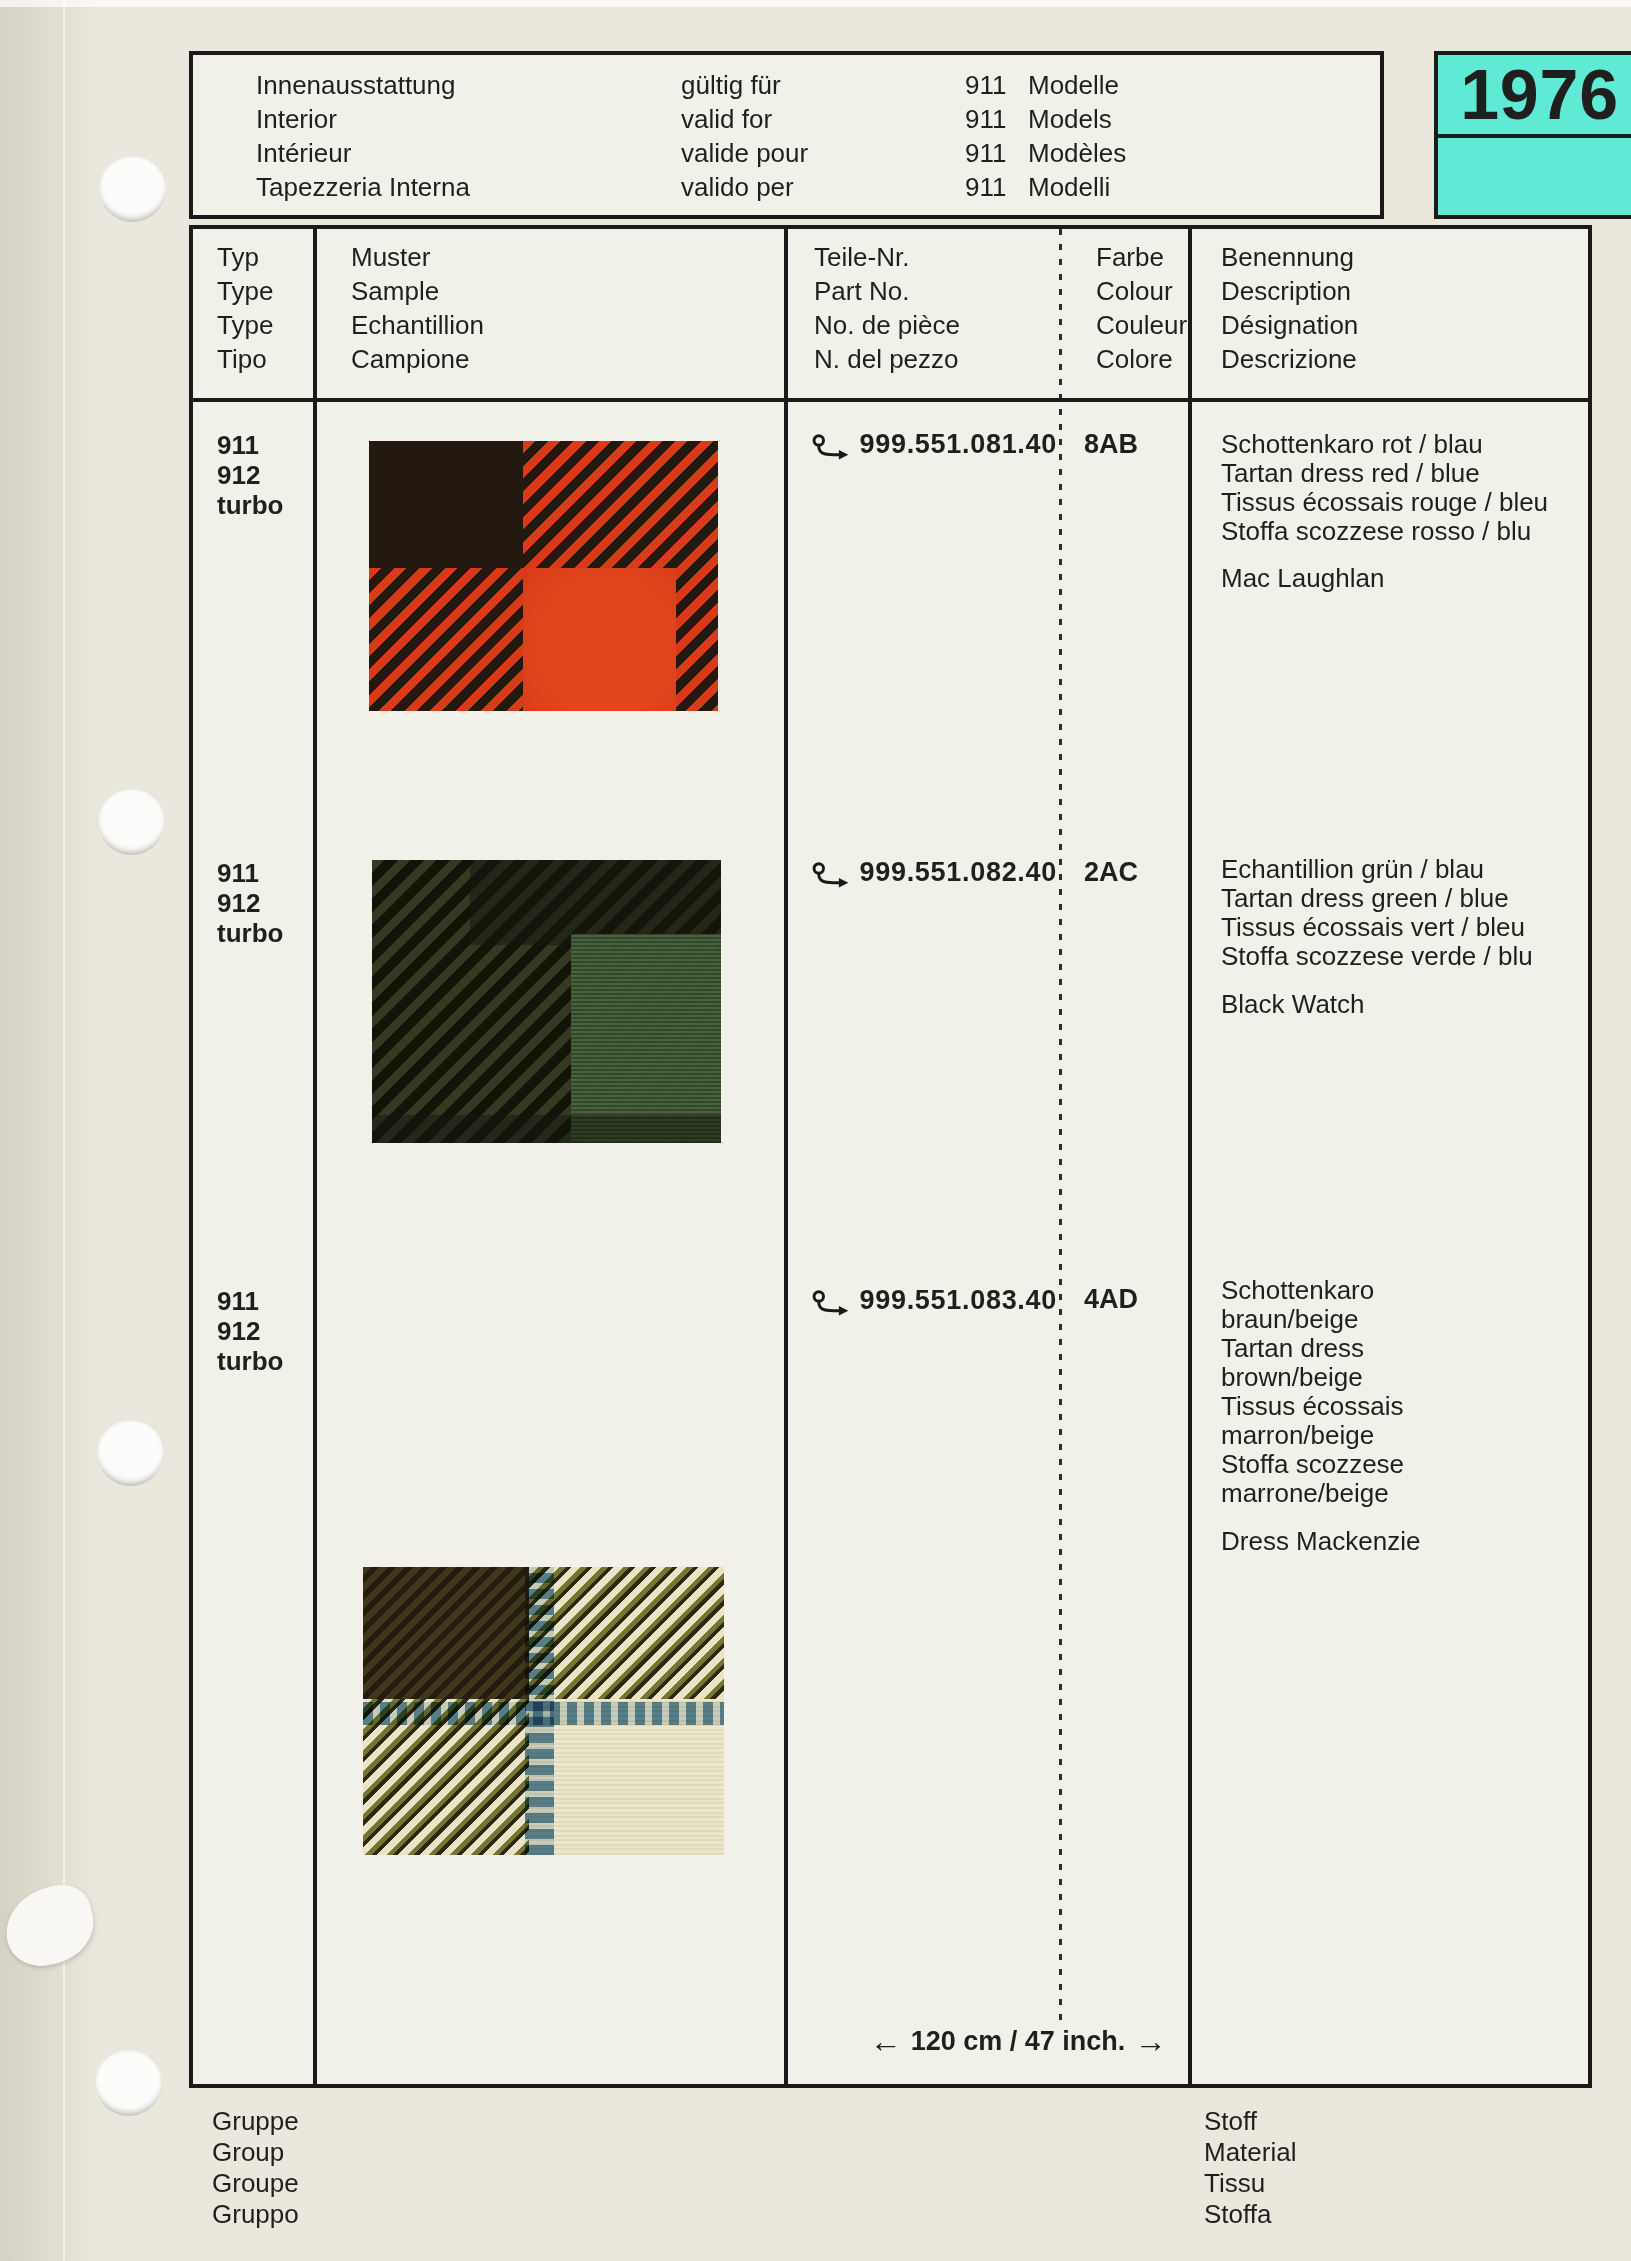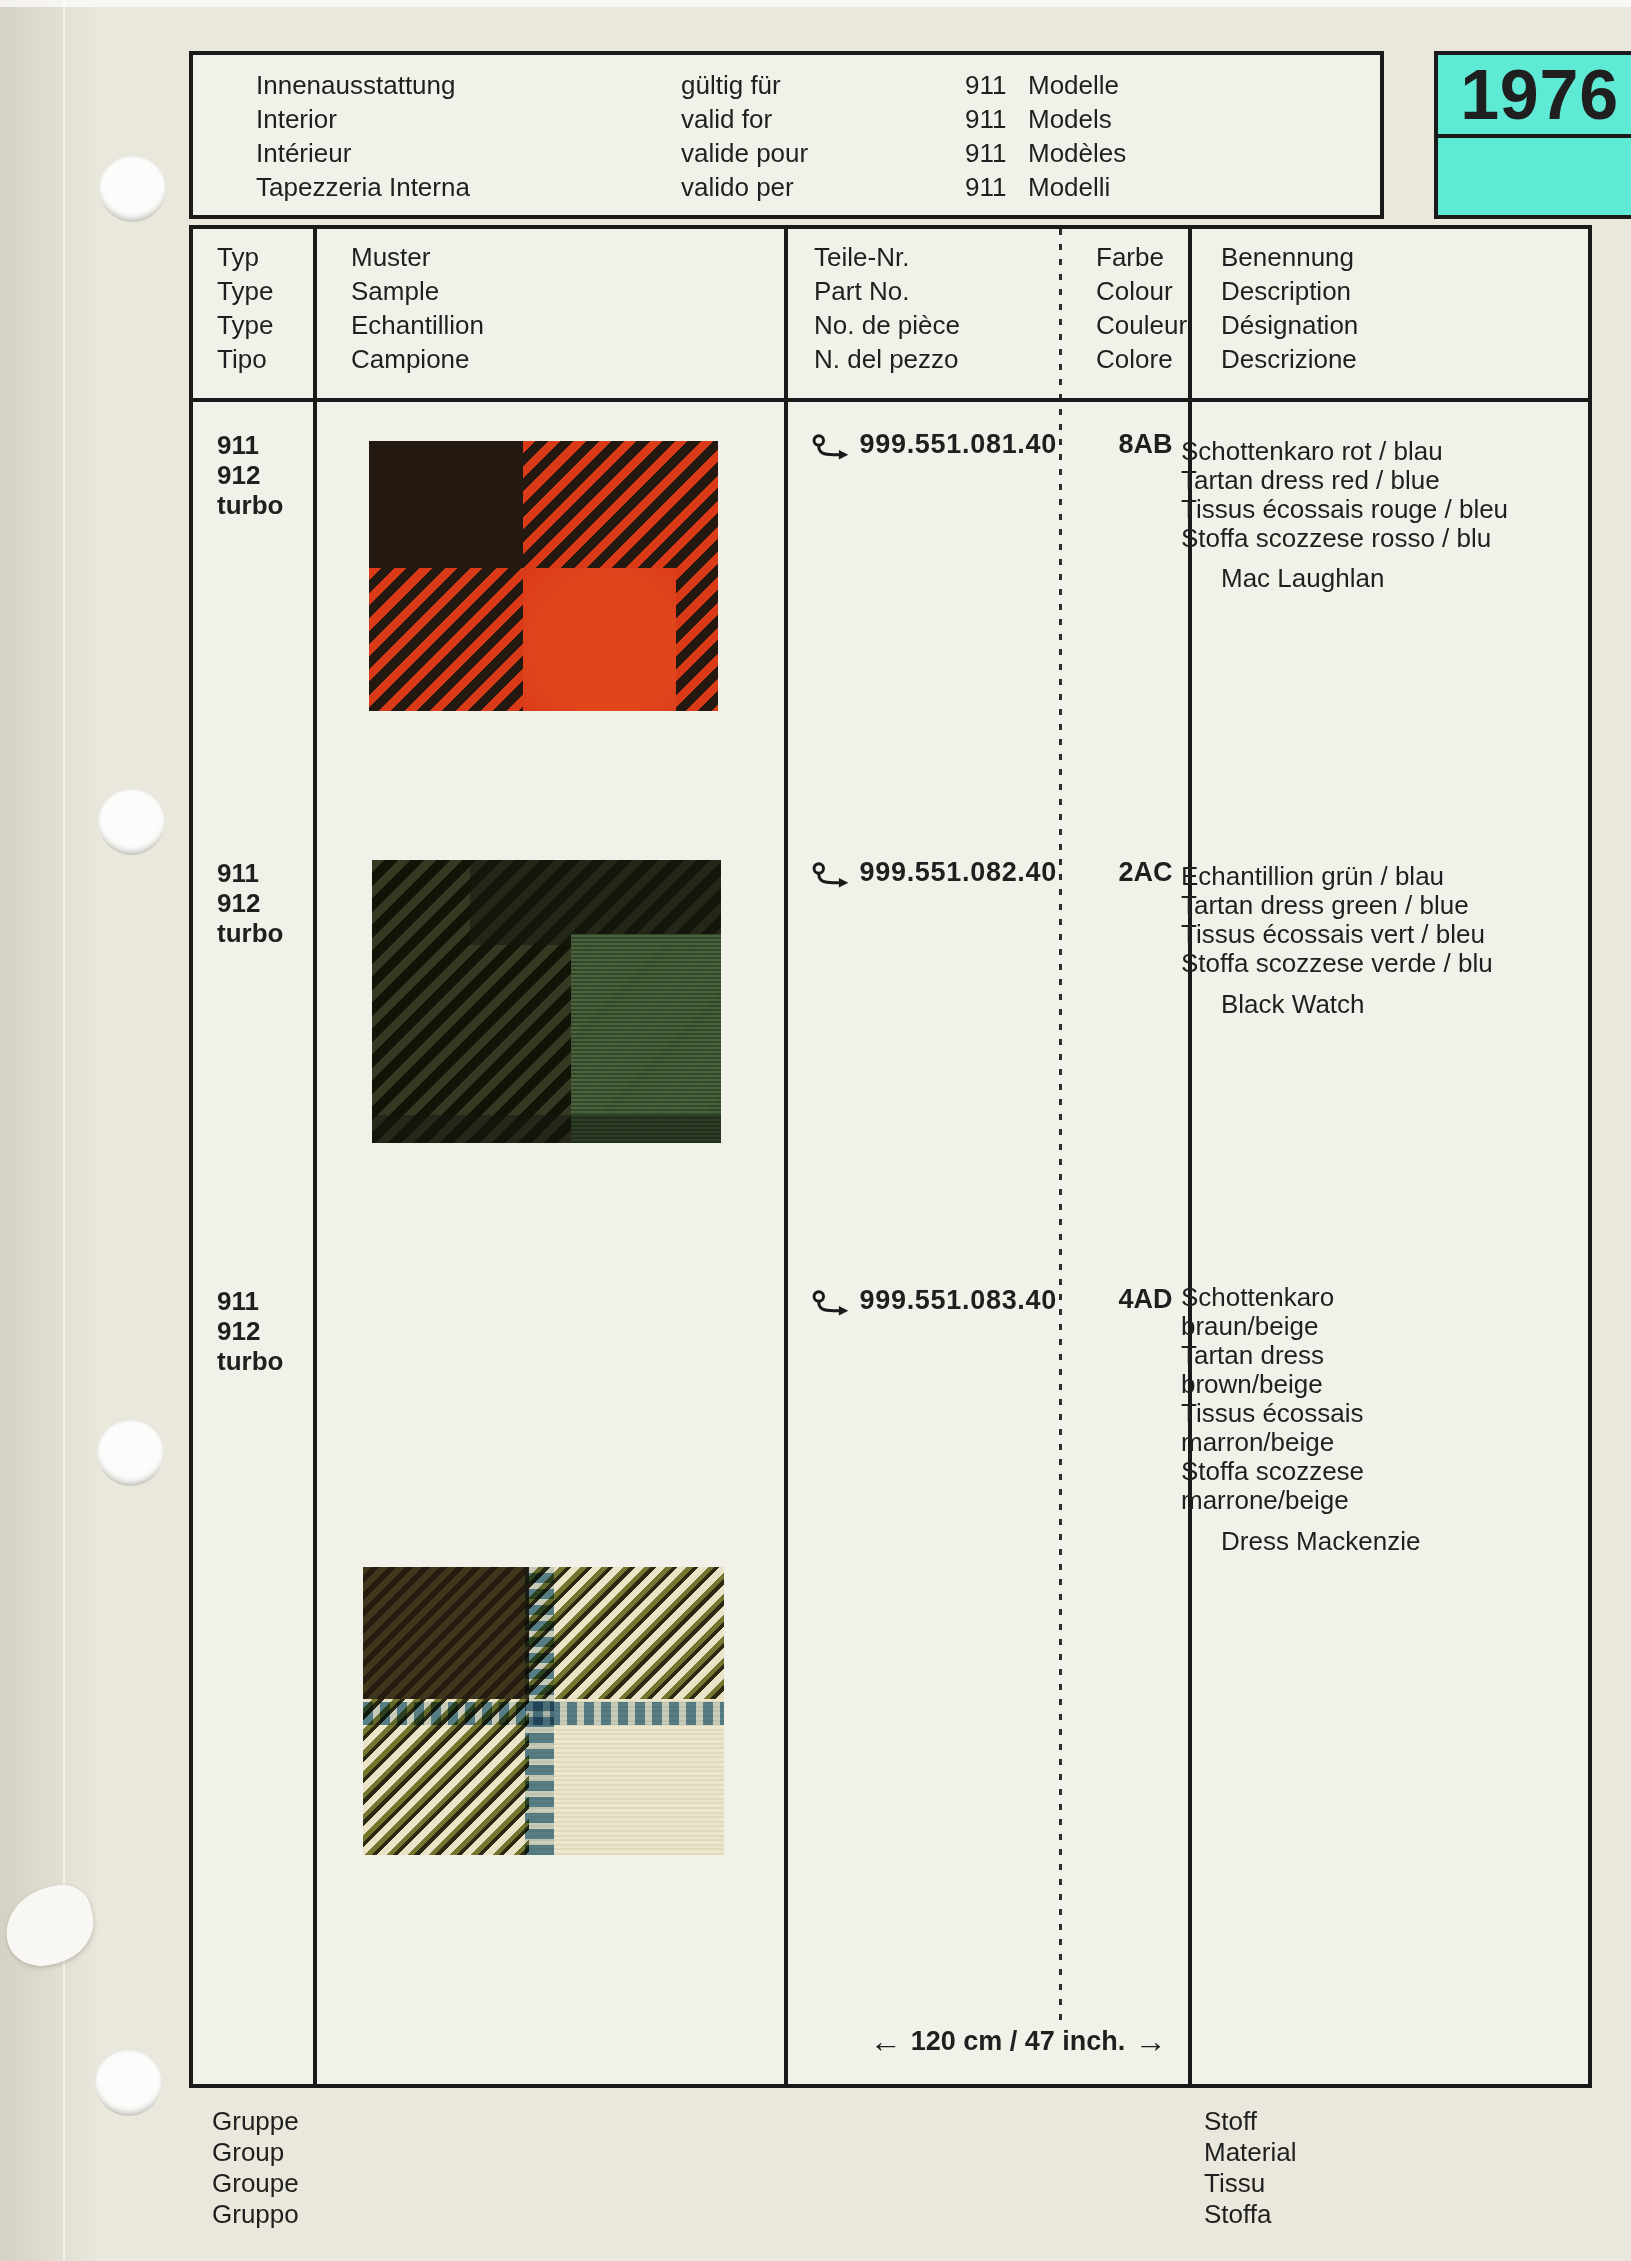--- a/index.html
+++ b/index.html
@@ -51,22 +51,22 @@
   .hl-header { left:0; right:0; top:169px; height:4px; background:#1a1a1a; }
 
   .chead { font-size:26px; line-height:34px; top:11.2px; white-space:nowrap; }
   .ch-typ { left:24px; } .ch-muster { left:158px; } .ch-teile { left:621px; }
   .ch-farbe { left:903px; } .ch-ben { left:1028px; }
 
   .rowlabel { left:24px; font-size:26px; font-weight:bold; line-height:30px; }
   .part-row { left:618px; height:37px; display:flex; align-items:center; }
   .part-row svg { margin-top:4px; margin-right:10.5px; flex:none; }
   .part-no { font-size:27px; font-weight:bold; letter-spacing:0.7px; white-space:nowrap; }
-  .code { left:913px; width:79px; text-align:center; font-size:27px; font-weight:bold; }
-  .desc { left:988px; font-size:26px; line-height:29px; white-space:nowrap;margin-top:7px; }
+  .code { left:891px; width:79px; font-size:27px; font-weight:bold; }
+  .desc { left:1028px; font-size:26px; line-height:29px; white-space:nowrap; }
   .pname { left:1028px; font-size:26px; }
 
   
   .swatch { overflow:hidden; }
   .sw1 { left:176px; top:212px; width:349px; height:270px; display:grid;
     grid-template-columns:44% 44% 12%; grid-template-rows:47% 53%; }
   .sw1 .dark { background:var(--dark); }
   .sw1 .stripe { background:repeating-linear-gradient(135deg, var(--red) 0 8.6px, var(--dark) 8.6px 18px); }
   .sw1 .solidred { background:radial-gradient(circle at 55% 55%, var(--red2) 0 60%, var(--red) 100%); }
 

